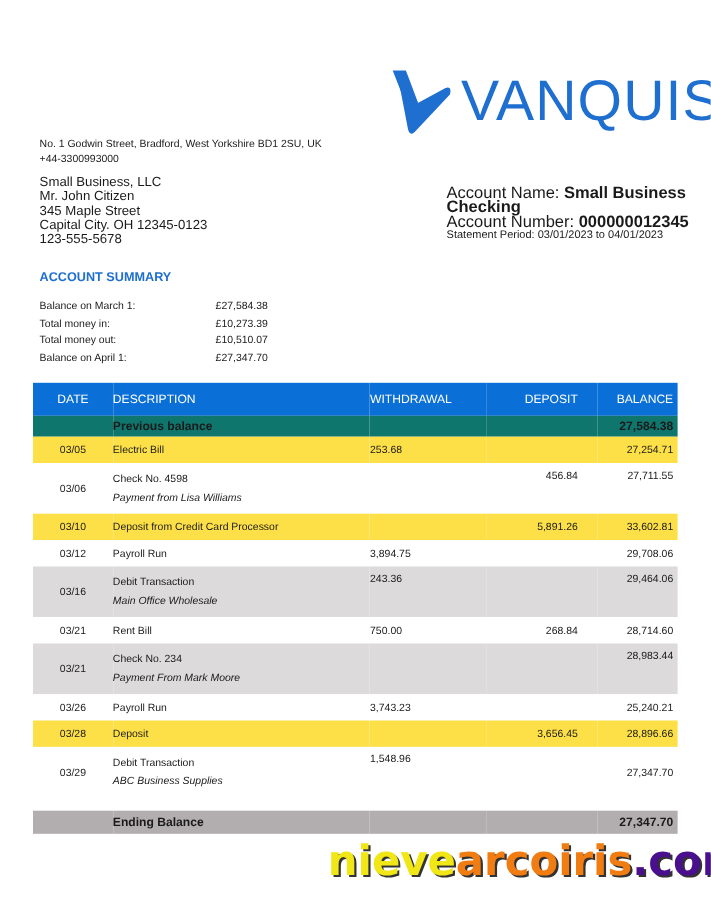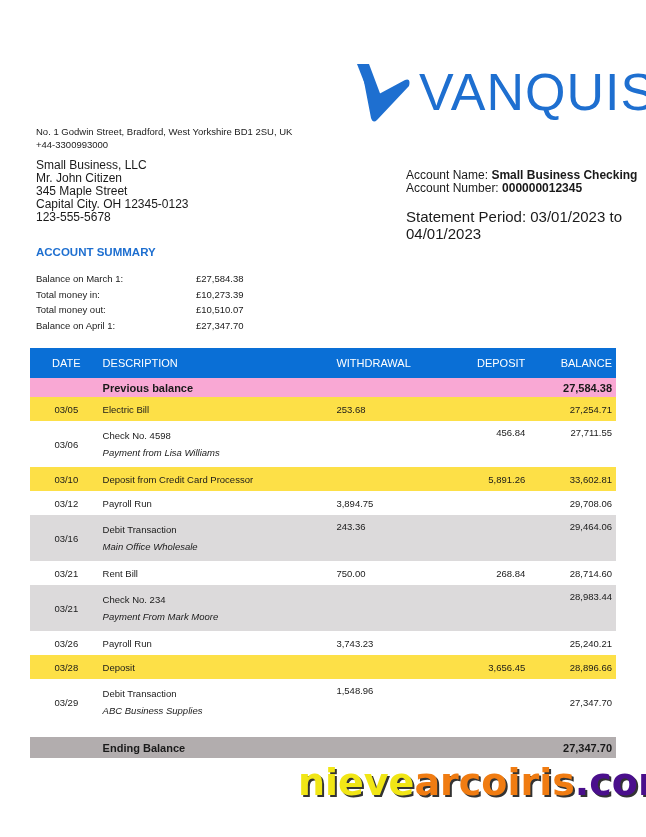--- a/index.html
+++ b/index.html
@@ -4,36 +4,36 @@
 <style>
   html, body { margin:0; padding:0; background:#ffffff; }
   body { width:646px; height:837px; position:relative; overflow:hidden;
          font-family:"Liberation Sans", "DejaVu Sans", sans-serif; color:#1a1a1a; }
   .abs { position:absolute; }
   .logo { left:355px; top:62px; display:flex; align-items:center; }
   .logo svg { display:block; }
   .logo-text { font-size:52px; color:#1e6fd0; letter-spacing:1px; margin-left:8px; font-weight:400; line-height:1; }
   .addr { left:36px; top:125px; font-size:9.5px; line-height:13px; }
   .cust { left:36px; top:159px; font-size:12px; line-height:13px; font-weight:normal; }
-  .acct { left:406px; top:169px; font-size:12px; line-height:13px; }
+  .acct { left:406px; top:169px; font-size:15px; line-height:13px; }
   .acct b { font-weight:bold; }
-  .period { left:406px; top:208px; font-size:15px; }
+  .period { left:406px; top:208px; font-size:10px; }
   .sum-title { left:36px; top:246px; font-size:11.5px; font-weight:bold; color:#1e6fd0; }
   .summary { left:36px; top:271px; font-size:9.5px; }
   .summary .row { display:flex; height:15.5px; align-items:center; }
   .summary .lbl { width:160px; }
   table.tx { position:absolute; left:30px; top:348px; width:586px; border-collapse:collapse; font-size:9.5px; }
   table.tx th { background:#0a6fd6; color:#ffffff; font-weight:normal; font-size:11px; height:30px; text-align:left; padding:0; }
   table.tx td { padding:0; vertical-align:middle; }
   .c-date { width:76px; text-align:center !important;margin-left:44px; }
   .c-desc { width:246px; }
   .c-wd { width:108px;margin-left:36px; }
   .c-dep { width:86px; text-align:right !important; padding-right:18px !important; }
   .c-bal { width:70px; text-align:right !important; padding-right:4px !important; }
-  tr.prev td { background:#f9a8d4; height:19px; font-weight:bold; font-size:11px; }
+  tr.prev td { background:#0f766e; height:19px; font-weight:bold; font-size:11px; }
   tr.end td { background:#b2adae; height:21px; font-weight:bold; font-size:11px; }
   tr.r1 td { height:24px; background:#ffffff; }
   tr.r1.alt td { background:#fde047; }
   tr.r2 td { height:40px; background:#ffffff; }
   tr.r2.alt td { background:#dcdadb; }
   tr.spacer td { height:12px; background:#ffffff; }
   .desc-main { display:block; }
   .desc-sub { display:block; font-style:italic; margin-top:6px; }
   .top-al { vertical-align:top !important; padding-top:6px !important; }
   .watermark { left:298px; top:760px; font-size:38px; font-weight:bold; letter-spacing:0px;

